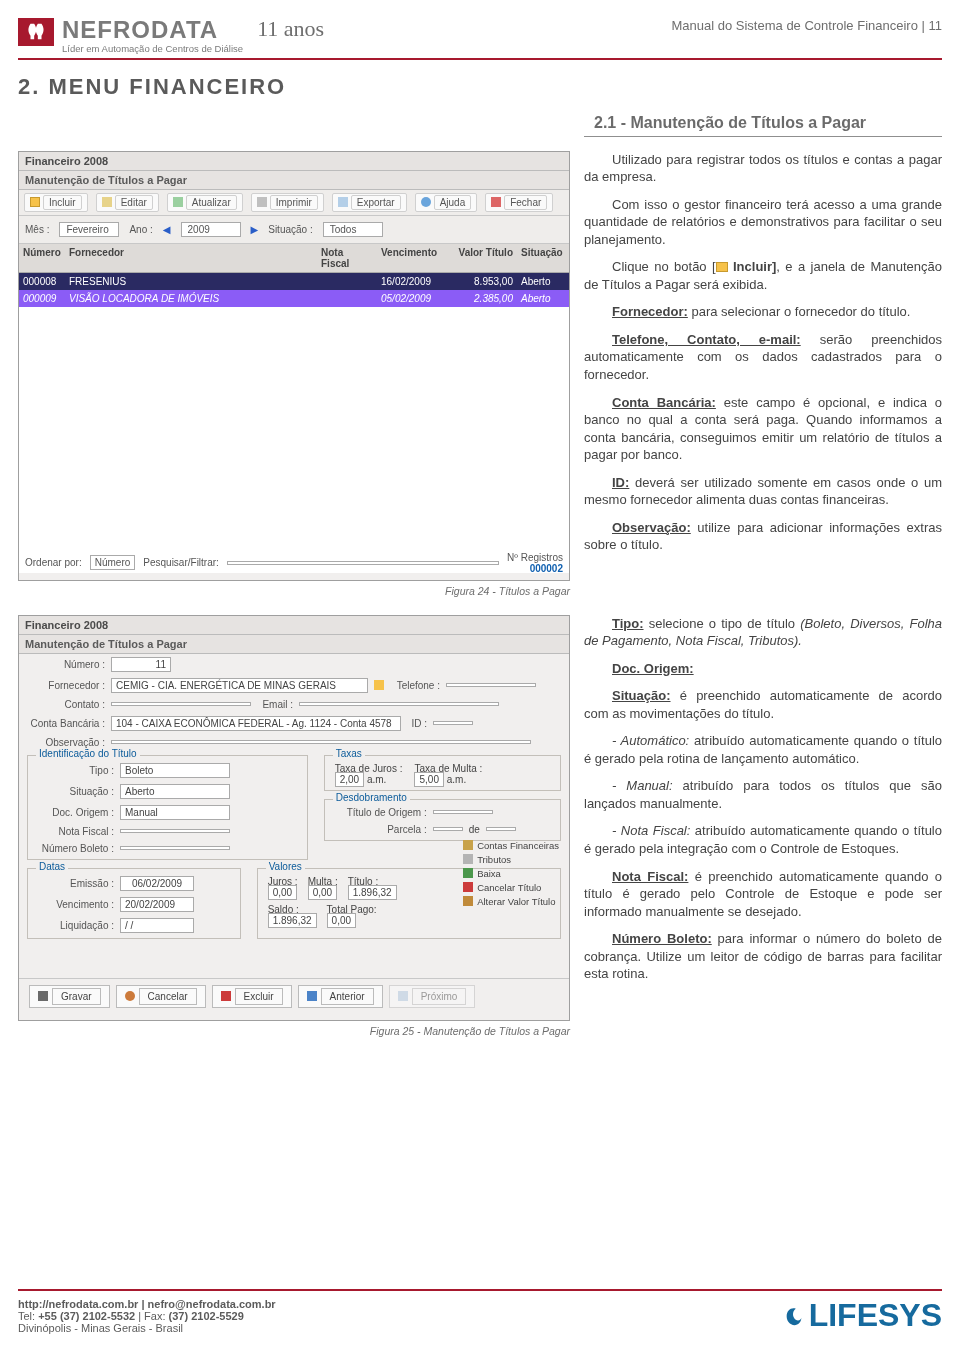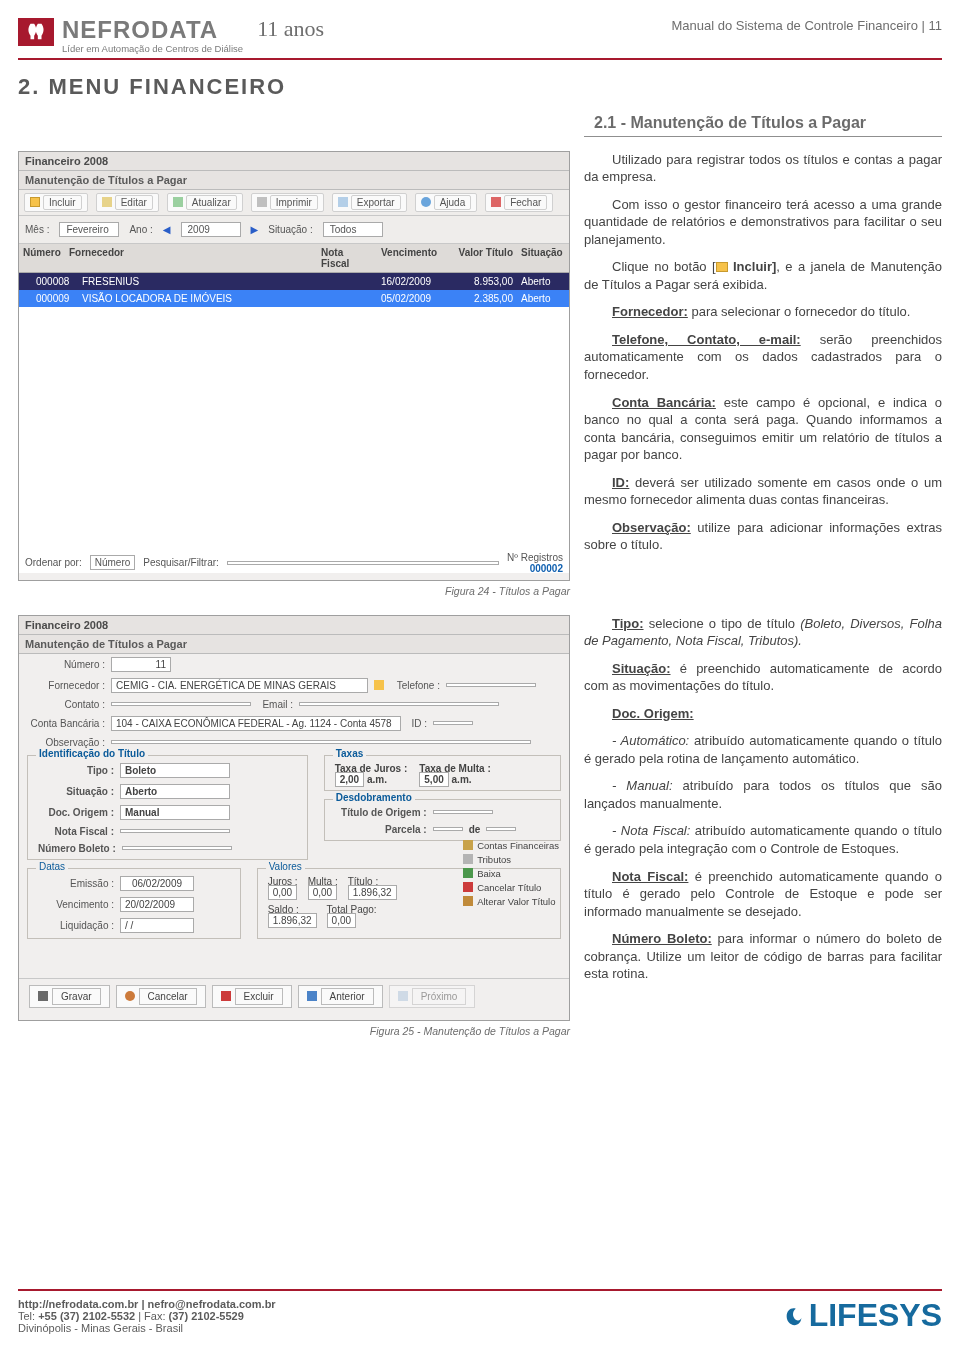--- a/index.html
+++ b/index.html
@@ -27,23 +27,23 @@
   .ss-filters { background: #efedeb; padding: 6px; font-size: 10px; color: #555; border-bottom: 1px solid #c8c8c8; display:flex; gap: 10px; align-items:center; }
   .ss-filters .inp { border: 1px solid #aaa; background: white; padding: 1px 6px; display:inline-block; min-width:60px; }
   .ss-thead { background: #dedbd8; display: flex; font-size: 10px; font-weight: 700; color: #444; border-bottom: 1px solid #aaa; }
   .ss-thead div, .ss-row div { padding: 3px 4px; }
   .c-num { width: 46px; }
   .c-forn { flex: 1; }
   .c-nf { width: 60px; }
   .c-venc { width: 70px; }
   .c-val { width: 70px; text-align: right; }
   .c-sit { width: 52px; }
-  .ss-row { display: flex; font-size: 10px; color: #333; padding-left: 13px; }
+  .ss-row { display: flex; font-size: 10px; color: #333; }
   .ss-row.dark { background: #2a2a62; color: #fff; }
-  .ss-row.sel { background: #3b82f6; color: #fff; }
+  .ss-row.sel { background: #8b5cf6; color: #fff; font-style: italic; }
   .ss-body { height: 300px; overflow: hidden; background: #fff; }
   .ss-footer { position: absolute; bottom: 6px; left: 6px; right: 6px; font-size: 10px; color: #555; display:flex; align-items:center; gap:8px; }
   .ss-footer .inp { border:1px solid #aaa; background:white; padding:1px 4px; min-width:40px; }
   .fig-cap { font-size: 10.5px; font-style: italic; color: #6d6d6d; text-align: right; margin-top: 4px; }
   .text-col { width: 358px; margin-left: auto; font-size: 13px; color: #444; line-height: 1.35; text-align: justify; }
   .text-col p { margin-bottom: 10px; text-indent: 28px; }
   .text-col p.noin { text-indent: 0; }
   .u { text-decoration: underline; font-weight: 700; }
   .b { font-weight: 700; }
   .note-icon { display: inline-block; width: 12px; height: 10px; background: #f6c24a; border: 1px solid #c89a2e; vertical-align: -1px; }
@@ -214,21 +214,21 @@
               <label>Conta Bancária :</label>
               <span class="inp-s" style="width:290px;">104 - CAIXA ECONÔMICA FEDERAL - Ag. 1124 - Conta 4578</span>
               <label style="min-width:20px;">ID :</label>
               <span class="inp-s" style="width:40px;"></span>
             </div>
           <div class="form-row">
               <label>Observação :</label>
               <span class="inp-s" style="width:420px;"></span>
             </div>
 
-          <div style="display:flex;font-weight:bold;">
+          <div style="display:flex;">
             <div class="fieldset" style="flex:1.1;">
               <div class="legend">Identificação do Título</div>
               <div class="form-row">
                   <label>Tipo :</label>
                   <span class="inp-s" style="width:110px;">Boleto</span>
                 </div>
               <div class="form-row">
                   <label>Situação :</label>
                   <span class="inp-s" style="width:110px;">Aberto</span>
                 </div>
@@ -343,22 +343,22 @@
                 <i class="ico" style="background:#aec6df;"></i>
                 <span>Próximo</span>
               </span>
           </div>
         </div>
         <div class="fig-cap" style="width:552px;">Figura 25 - Manutenção de Títulos a Pagar</div>
       </div>
 
       <div class="text-col">
         <p><span class="u">Tipo:</span><span> selecione o tipo de título </span><i>(Boleto, Diversos, Folha de Pagamento, Nota Fiscal, Tributos).</i></p>
+        <p><span class="u">Doc. Origem:</span></p>
         <p><span class="u">Situação:</span><span> é preenchido automaticamente de acordo com as movimentações do título.</span></p>
-        <p><span class="u">Doc. Origem:</span></p>
         <p><i>- Automático:</i><span> atribuído automaticamente quando o título é gerado pela rotina de lançamento automático.</span></p>
         <p><i>- Manual:</i><span> atribuído para todos os títulos que são lançados manualmente.</span></p>
         <p><i>- Nota Fiscal:</i><span> atribuído automaticamente quando o título é gerado pela integração com o Controle de Estoques.</span></p>
         <p><span class="u">Nota Fiscal:</span><span> é preenchido automaticamente quando o título é gerado pelo Controle de Estoque e pode ser informado manualmente se desejado.</span></p>
         <p><span class="u">Número Boleto:</span><span> para informar o número do boleto de cobrança. Utilize um leitor de código de barras para facilitar esta rotina.</span></p>
       </div>
     </div>
   </div>
 </div>
 

